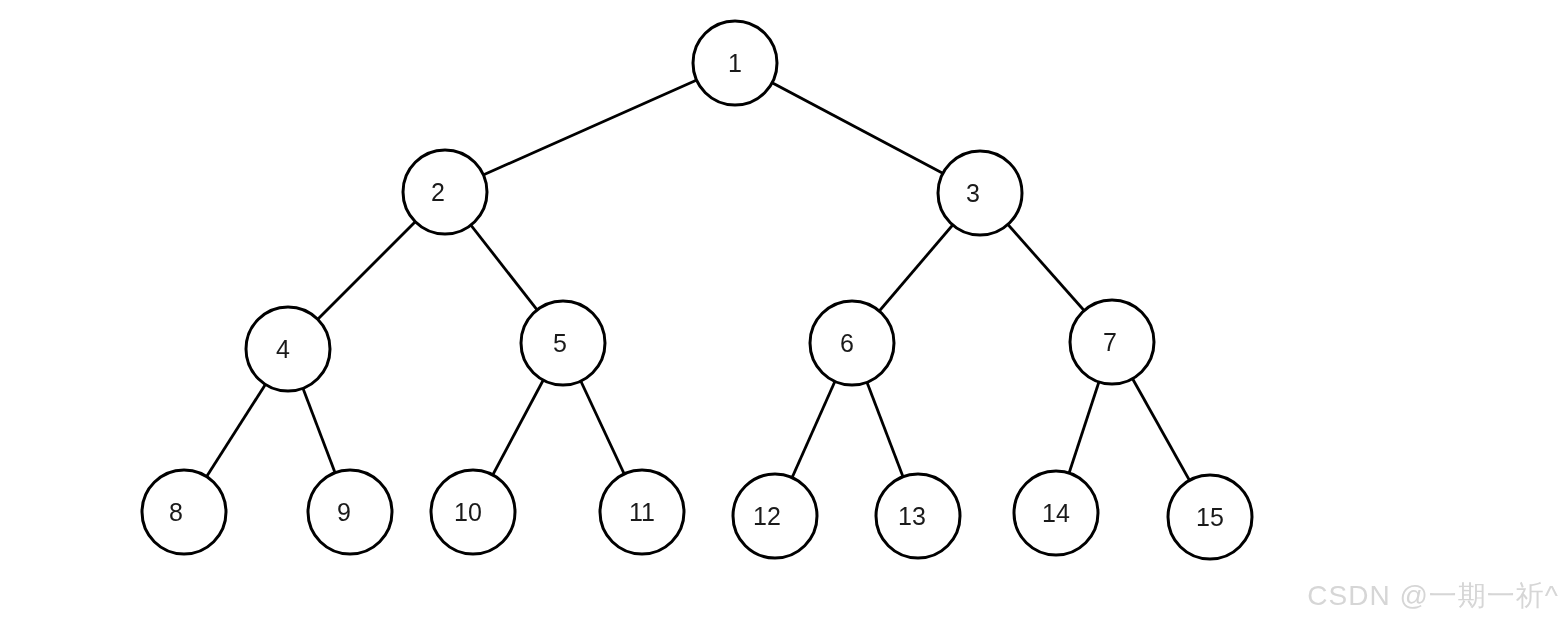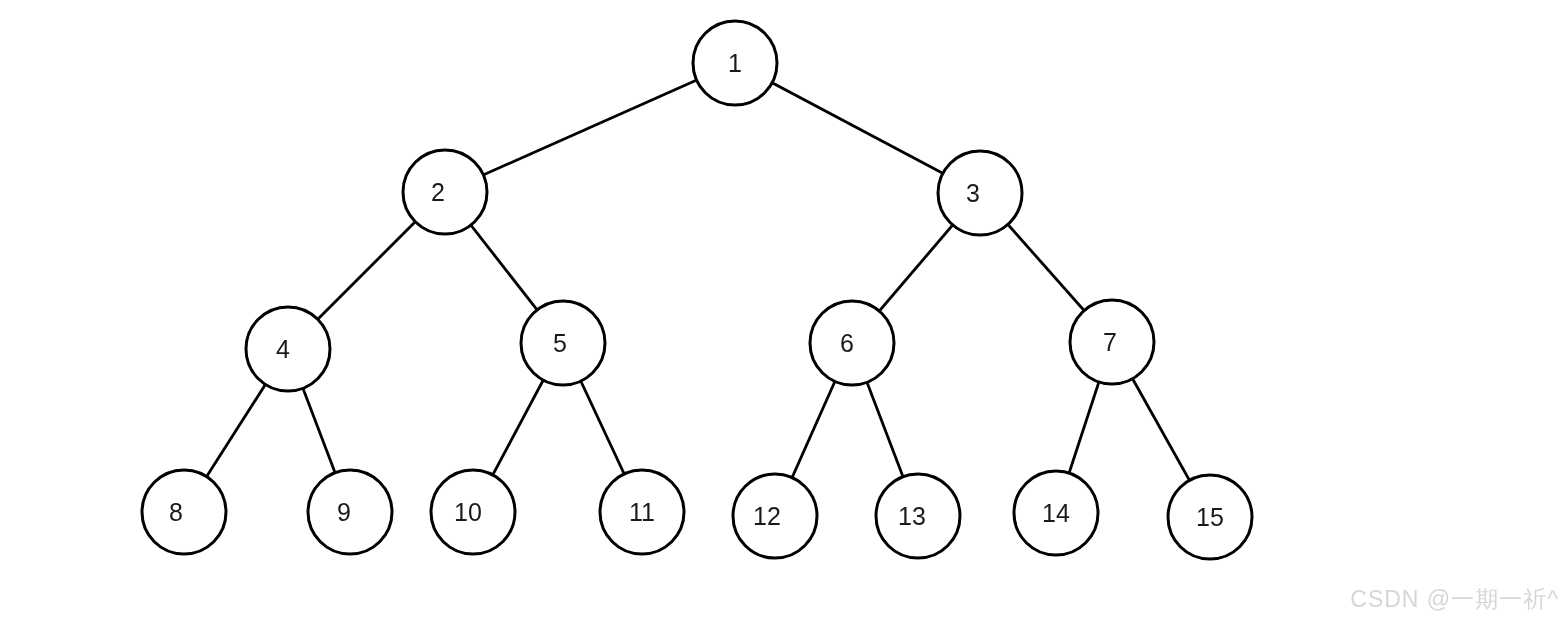--- a/index.html
+++ b/index.html
@@ -30,21 +30,21 @@
   }
   .tree-node-label {
     fill: #1a1a1a;
     font-family: "Liberation Sans", sans-serif;
     text-anchor: middle;
   }
   #watermark {
     position: absolute;
     right: 6px;
     bottom: 10px;
-    font-size: 23px;
+    font-size: 28px;
     letter-spacing: 1px;
     color: #d6d6d6;
     text-shadow: 1px 1px 0 #ffffff;
     font-family: "Liberation Sans", sans-serif;
     white-space: nowrap;
     user-select: none;
   }
 </style>
 </head>
 <body>

